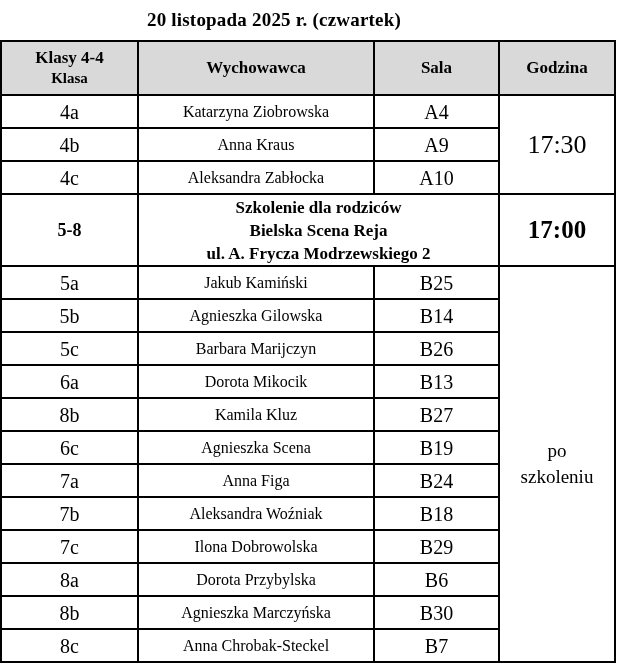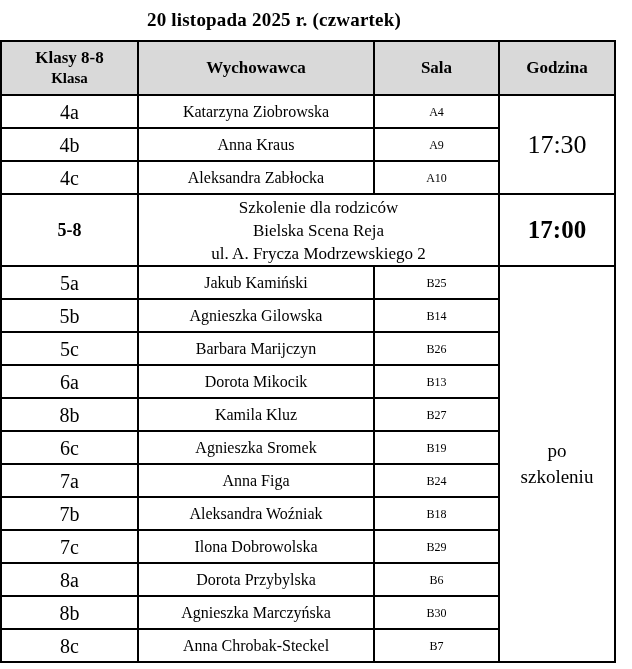--- a/index.html
+++ b/index.html
@@ -62,34 +62,34 @@
   .hdr-two-line .l1 { font-size: 17px; }
   .hdr-two-line .l2 { font-size: 15px; }
 
   tbody td {
     height: 31px;
     font-size: 16px;
     line-height: 20px;
   }
   td.cls { font-size: 20px; }
   td.teacher { font-size: 16px; }
-  td.room { font-size: 12px; }
+  td.room { font-size: 20px; }
   td.time-cell {
     font-size: 26px;
   }
   tr.training td {
     height: 70px;
   }
   td.training-label {
     font-size: 18px;
     font-weight: bold;
   }
   td.training-info {
     font-size: 17px;
-    font-weight: normal;
+    font-weight: bold;
     line-height: 23px;
   }
   td.training-info span { display: block; }
   td.training-time {
     font-size: 25px;
     font-weight: bold;
   }
   td.time-after {
     font-size: 19px;
     line-height: 26px;
@@ -106,21 +106,21 @@
   <table class="schedule">
     <colgroup>
       <col class="c-class">
       <col class="c-teacher">
       <col class="c-room">
       <col class="c-time">
     </colgroup>
     <thead>
       <tr>
         <th class="hdr-two-line">
-          <span class="l1">Klasy 8-8</span>
+          <span class="l1">Klasy 4-4</span>
           <span class="l2">Klasa</span>
         </th>
         <th>Wychowawca</th>
         <th>Sala</th>
         <th>Godzina</th>
       </tr>
     </thead>
     <tbody>
       <tr>
         <td class="cls">4a</td>
@@ -173,21 +173,21 @@
         <td class="teacher">Dorota Mikocik</td>
         <td class="room">B13</td>
       </tr>
       <tr>
         <td class="cls">8b</td>
         <td class="teacher">Kamila Kluz</td>
         <td class="room">B27</td>
       </tr>
       <tr>
         <td class="cls">6c</td>
-        <td class="teacher">Agnieszka Sromek</td>
+        <td class="teacher">Agnieszka Scena</td>
         <td class="room">B19</td>
       </tr>
       <tr>
         <td class="cls">7a</td>
         <td class="teacher">Anna Figa</td>
         <td class="room">B24</td>
       </tr>
       <tr>
         <td class="cls">7b</td>
         <td class="teacher">Aleksandra Woźniak</td>

